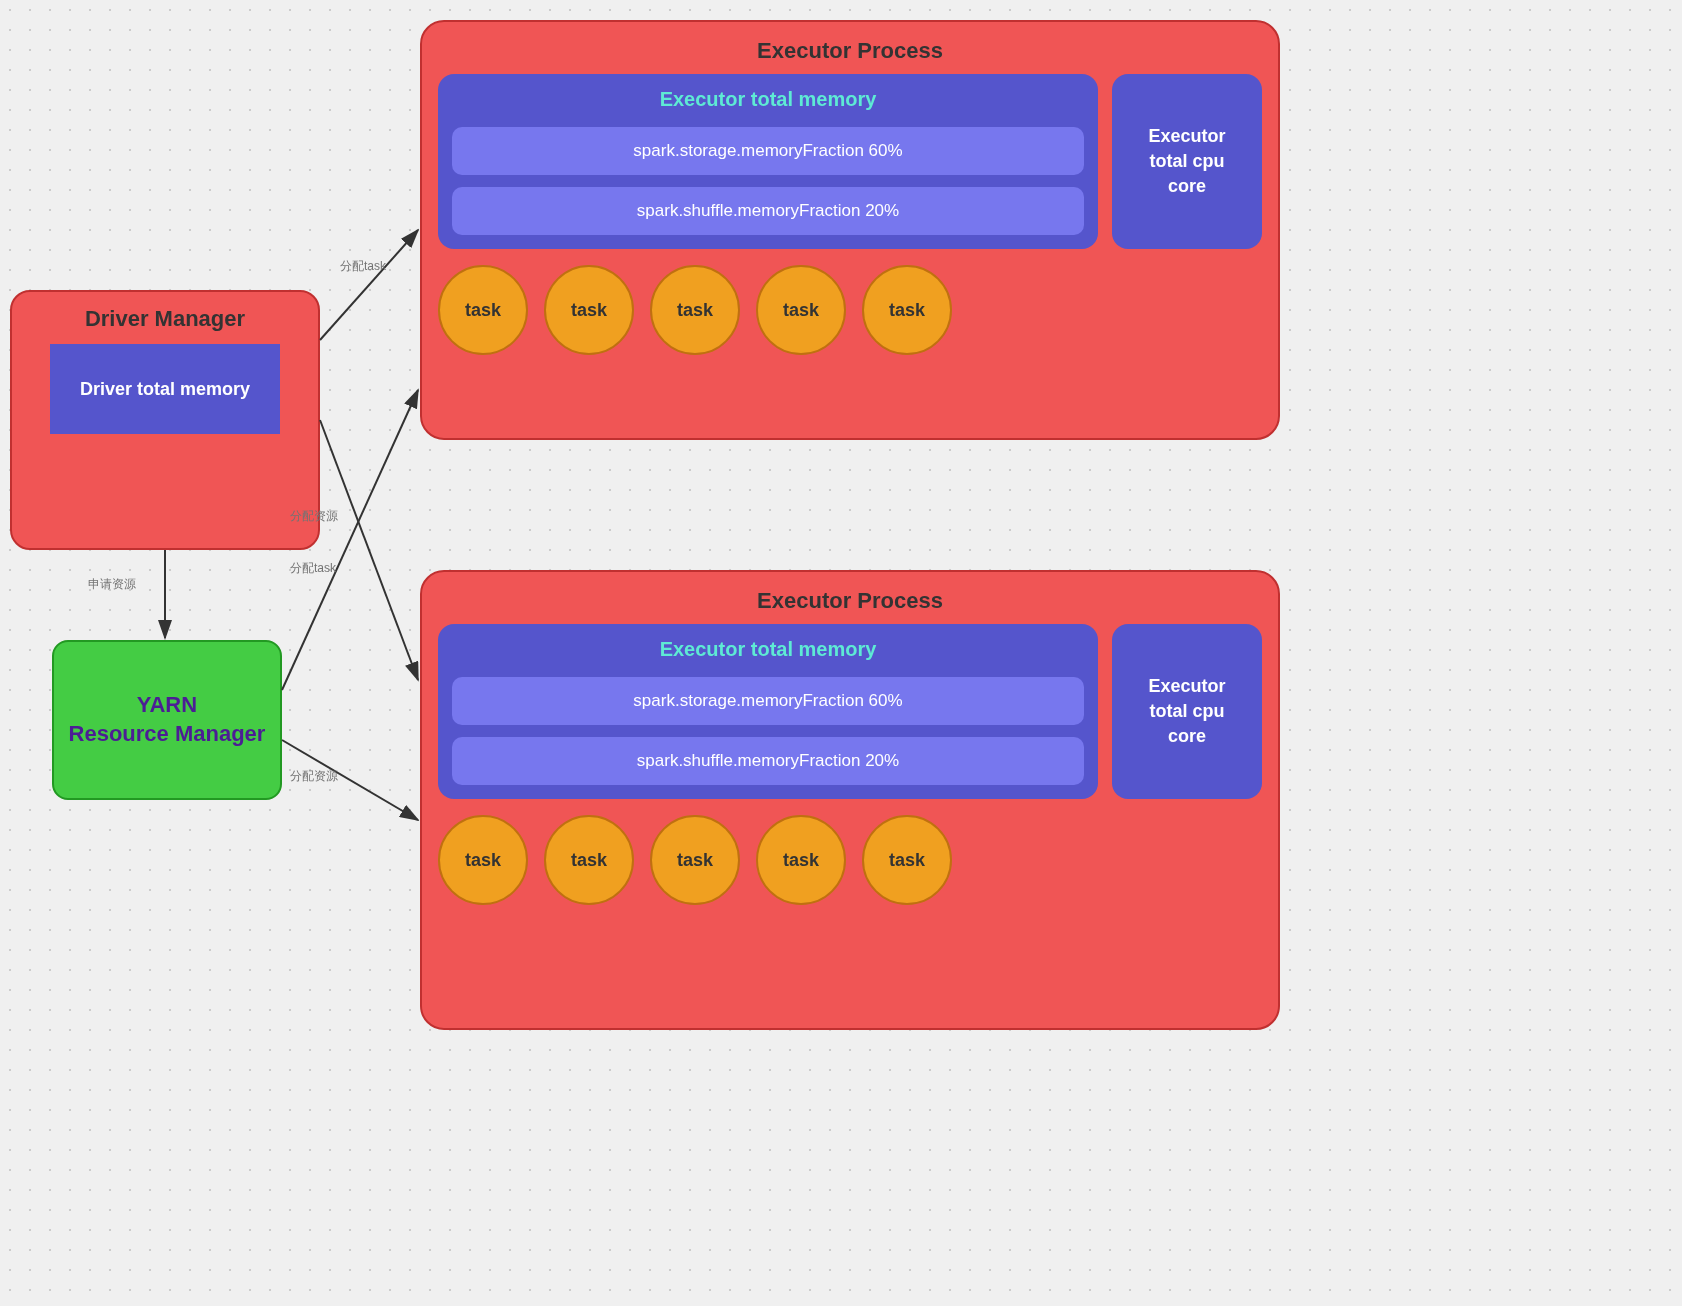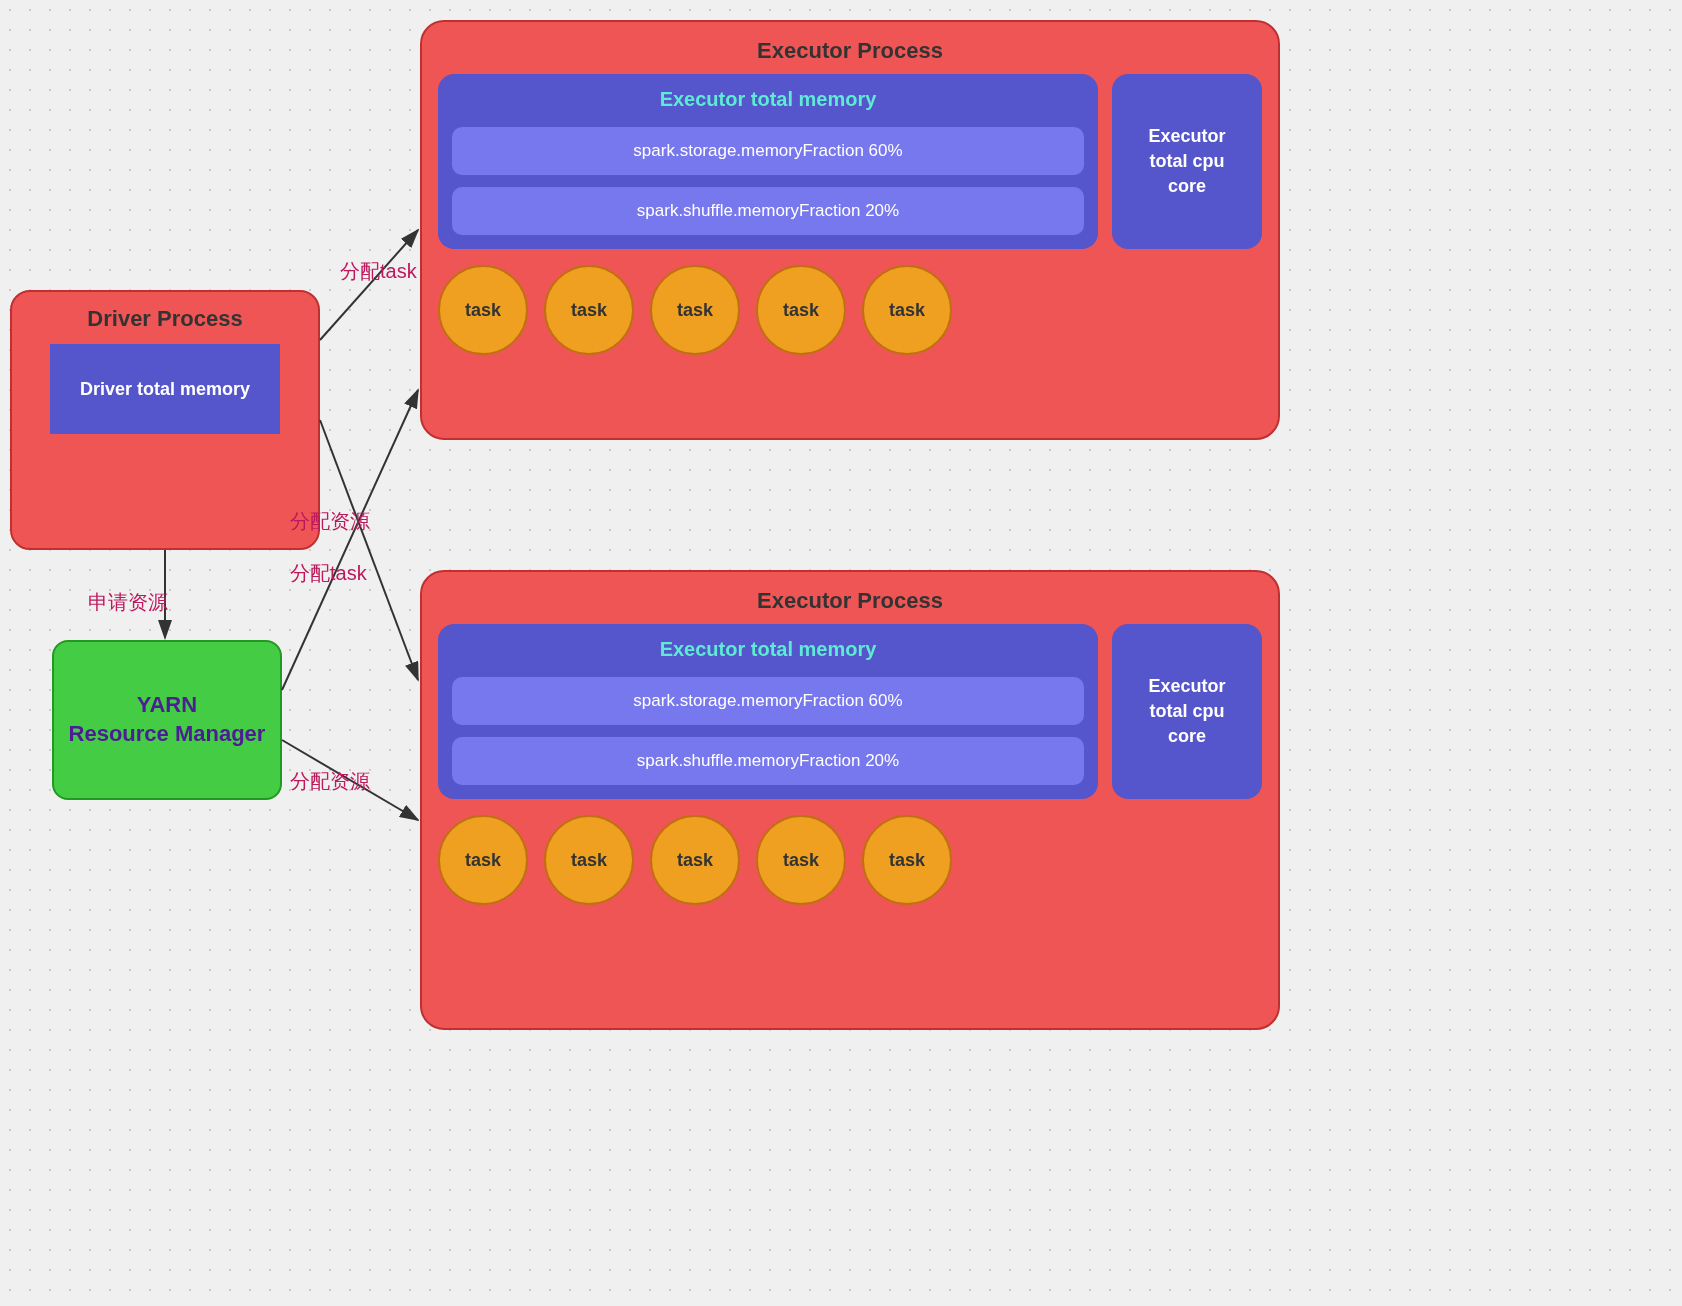--- a/index.html
+++ b/index.html
@@ -181,31 +181,31 @@
       top: 0;
       left: 0;
       width: 1682px;
       height: 1306px;
       pointer-events: none;
     }
 
     
     .arrow-label {
       position: absolute;
-      font-size: 20px;
-      color: #be185d;
+      font-size: 12px;
+      color: #737373;
     }
   </style>
 </head>
 <body>
 
 <div class="diagram-container">
 
   <div class="driver-process">
-    <div class="driver-process-label">Driver Process</div>
+    <div class="driver-process-label">Driver Manager</div>
     <div class="driver-total-memory">
       <span>Driver total memory</span>
     </div>
   </div>
 
   <div class="yarn-box">
     <div class="yarn-label">YARN<br>Resource Manager</div>
   </div>
 
   <div class="executor-process executor-process-top">
@@ -262,18 +262,18 @@
     <line x1="320" y1="420" x2="418" y2="680" stroke="#333" stroke-width="2" marker-end="url(#arrowhead)"></line>
 
     <line x1="165" y1="550" x2="165" y2="638" stroke="#333" stroke-width="2" marker-end="url(#arrowhead)"></line>
 
     <line x1="282" y1="690" x2="418" y2="390" stroke="#333" stroke-width="2" marker-end="url(#arrowhead)"></line>
 
     <line x1="282" y1="740" x2="418" y2="820" stroke="#333" stroke-width="2" marker-end="url(#arrowhead)"></line>
   </svg>
 
   <div class="arrow-label" style="left: 340px; top: 258px;">分配task</div>
-  <div class="arrow-label" style="left: 88px; top: 589px; font-family: Liberation Mono, monospace;">申请资源</div>
+  <div class="arrow-label" style="left: 88px; top: 576px; font-family: Liberation Mono, monospace;">申请资源</div>
   <div class="arrow-label" style="left: 290px; top: 508px;">分配资源</div>
   <div class="arrow-label" style="left: 290px; top: 560px;">分配task</div>
   <div class="arrow-label" style="left: 290px; top: 768px;">分配资源</div>
 
 </div>
 
 </body></html>

